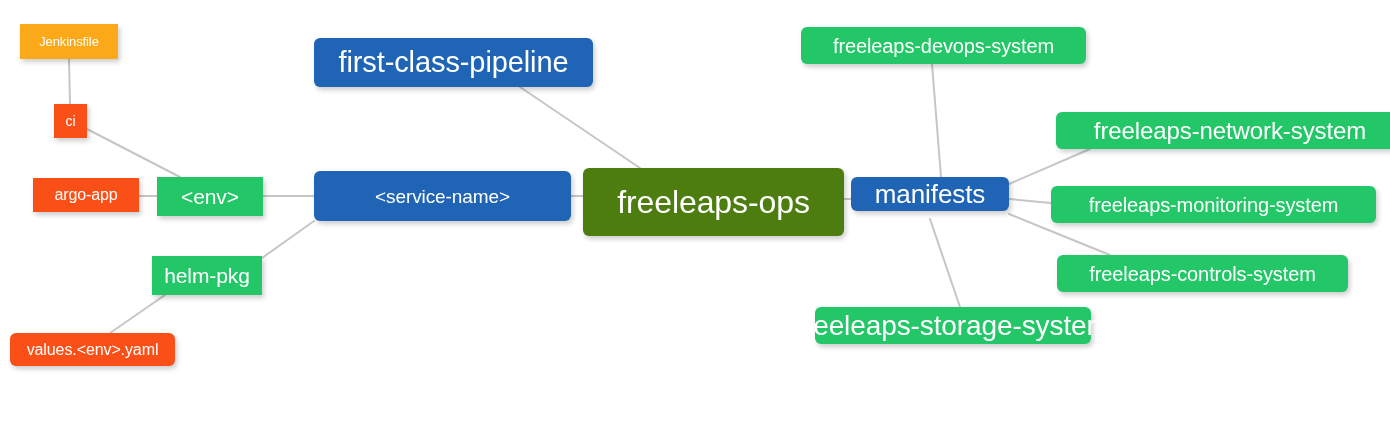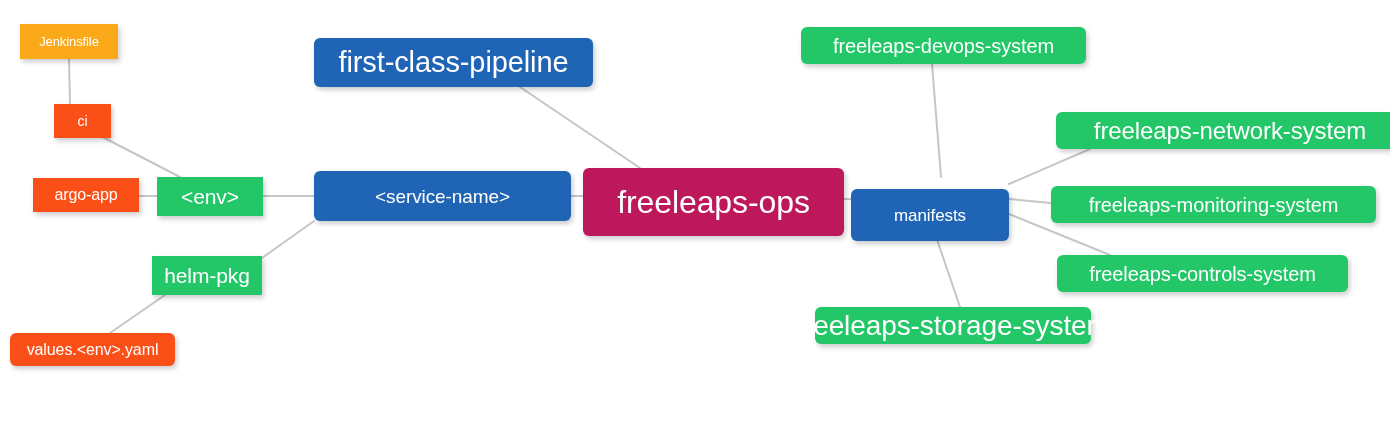--- a/index.html
+++ b/index.html
@@ -39,21 +39,21 @@
     letter-spacing: -0.1px;
     box-shadow: 2px 3px 5px rgba(0,0,0,0.20);
     user-select: none;
     cursor: pointer;
     line-height: 1;
   }
   .node.c-orange   { background: #fba919; }
   .node.c-red      { background: #fb4f18; }
   .node.c-green    { background: #23c768; }
   .node.c-blue     { background: #1f64b5; }
-  .node.c-dark     { background: #be185d; }
+  .node.c-dark     { background: #4d7c0f; }
   .node.r-lg { border-radius: 6px; }
 </style>
 </head>
 <body>
 
 <div id="canvas">
   <svg id="edge-layer" viewBox="0 0 1390 421" width="1390" height="421">
       <line x1="69" y1="59" x2="70" y2="104" stroke="#c6c6c6" stroke-width="2" stroke-linecap="round"></line>
       <line x1="87" y1="129" x2="180" y2="177" stroke="#c6c6c6" stroke-width="2" stroke-linecap="round"></line>
       <line x1="123" y1="196" x2="157" y2="196" stroke="#c6c6c6" stroke-width="2" stroke-linecap="round"></line>
@@ -66,21 +66,21 @@
       <line x1="941" y1="177" x2="932" y2="64" stroke="#c6c6c6" stroke-width="2" stroke-linecap="round"></line>
       <line x1="1009" y1="184" x2="1090" y2="149" stroke="#c6c6c6" stroke-width="2" stroke-linecap="round"></line>
       <line x1="1009" y1="199" x2="1051" y2="203" stroke="#c6c6c6" stroke-width="2" stroke-linecap="round"></line>
       <line x1="1009" y1="214" x2="1110" y2="255" stroke="#c6c6c6" stroke-width="2" stroke-linecap="round"></line>
       <line x1="930" y1="219" x2="960" y2="307" stroke="#c6c6c6" stroke-width="2" stroke-linecap="round"></line>
     </svg>
   <div id="node-layer">
       <div class="node c-orange" style="left: 20px; top: 24px; width: 98px; height: 35px; font-size: 13px;">
         <span>Jenkinsfile</span>
       </div>
-      <div class="node c-red" style="left: 54px; top: 104px; width: 57px; height: 34px; font-size: 14px;">
+      <div class="node c-red" style="left: 54px; top: 104px; width: 33px; height: 34px; font-size: 14px;">
         <span>ci</span>
       </div>
       <div class="node c-red" style="left: 33px; top: 178px; width: 106px; height: 34px; font-size: 16px;">
         <span>argo-app</span>
       </div>
       <div class="node c-green" style="left: 157px; top: 177px; width: 106px; height: 39px; font-size: 21px;">
         <span>&lt;env&gt;</span>
       </div>
       <div class="node c-green" style="left: 152px; top: 256px; width: 110px; height: 39px; font-size: 21px;">
         <span>helm-pkg</span>
@@ -90,21 +90,21 @@
       </div>
       <div class="node c-blue r-lg" style="left: 314px; top: 38px; width: 279px; height: 49px; font-size: 29px;">
         <span>first-class-pipeline</span>
       </div>
       <div class="node c-blue r-lg" style="left: 314px; top: 171px; width: 257px; height: 50px; font-size: 19px;">
         <span>&lt;service-name&gt;</span>
       </div>
       <div class="node c-dark r-lg" style="left: 583px; top: 168px; width: 261px; height: 68px; font-size: 32px;">
         <span>freeleaps-ops</span>
       </div>
-      <div class="node c-blue r-lg" style="left: 851px; top: 177px; width: 158px; height: 52px; font-size: 17px; margin-top: 12px;">
+      <div class="node c-blue r-lg" style="left: 851px; top: 177px; width: 158px; height: 34px; font-size: 26px;">
         <span>manifests</span>
       </div>
       <div class="node c-green r-lg" style="left: 801px; top: 27px; width: 285px; height: 37px; font-size: 20px;">
         <span>freeleaps-devops-system</span>
       </div>
       <div class="node c-green r-lg" style="left: 1056px; top: 112px; width: 348px; height: 37px; font-size: 24px;">
         <span>freeleaps-network-system</span>
       </div>
       <div class="node c-green r-lg" style="left: 1051px; top: 186px; width: 325px; height: 37px; font-size: 20px;">
         <span>freeleaps-monitoring-system</span>

